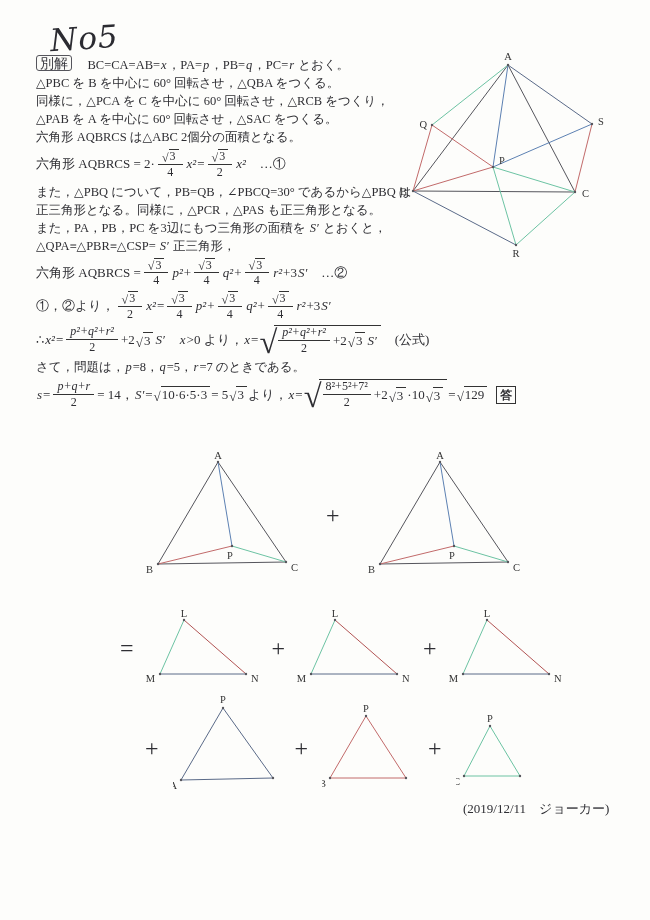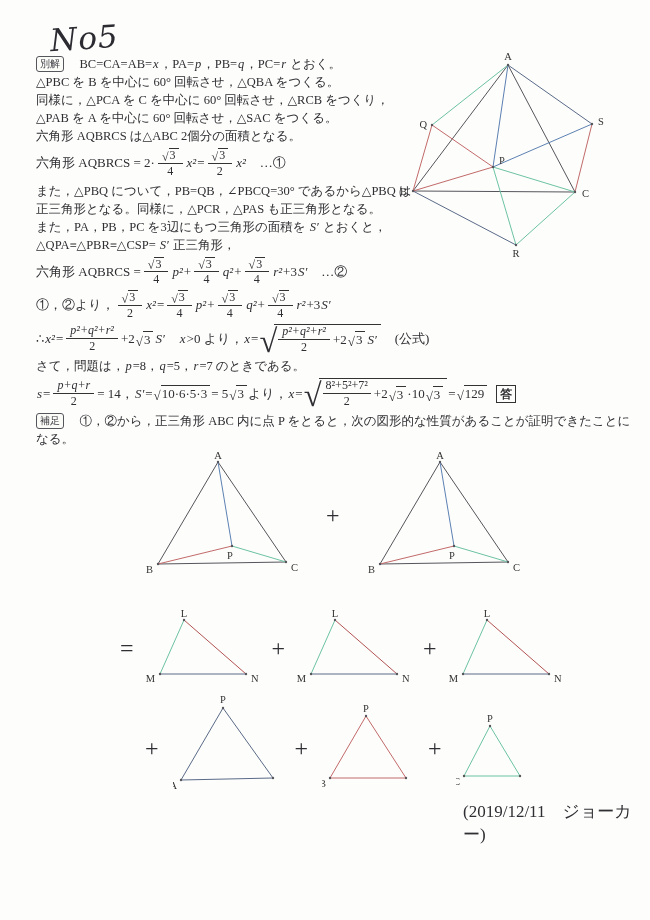--- a/index.html
+++ b/index.html
@@ -7,38 +7,38 @@
         font-family:"Liberation Serif","DejaVu Serif",serif;color:#2e2e33;overflow:hidden;}
   .no5{position:absolute;left:50px;top:20px;font-size:31px;font-style:italic;
        font-family:"DejaVu Serif",serif;transform:rotate(-4deg);color:#2b2b31;letter-spacing:1px;}
   .textblock{position:absolute;left:36px;top:55px;width:616px;}
   .suppblock{position:absolute;left:36px;top:412px;width:600px;}
   .tline{font-size:12.5px;line-height:18px;margin:0;}
   .mline{display:flex;align-items:center;font-size:13px;margin:3px 0;white-space:nowrap;}
   .mline>*{flex:0 0 auto;}
   .t{font-family:"Liberation Serif","DejaVu Serif",serif;}
   .vr{font-style:italic;padding:0 1px;font-family:"Liberation Serif","DejaVu Serif",serif;}
-  .badge{display:inline-block;border:1px solid #55555c;border-radius:3px;font-size:10px;
+  .badge{display:inline-block;border:1px solid #55555c;border-radius:3px;font-size:14px;
          line-height:14px;padding:0 3px;margin-right:3px;color:#3a3a40;background:#fbfbf8;
          vertical-align:1px;font-family:"Liberation Sans","DejaVu Sans",sans-serif;}
   .ansbox{display:inline-block;border:1.4px solid #333;padding:0 3px;font-weight:bold;
           font-size:12px;line-height:16px;margin-left:8px;}
   .frac{display:inline-flex;flex-direction:column;align-items:center;margin:0 3px;
         line-height:1.15;font-size:12px;}
   .frac .num{border-bottom:1px solid #333;padding:0 3px 0 3px;display:inline-flex;align-items:flex-end;}
   .frac .den{padding-top:1px;}
   .sqrt{display:inline-flex;align-items:flex-end;margin:0 1px;}
   .rsym{line-height:1;}
   .radc{border-top:1px solid #333;padding:0 3px 0 1px;display:inline-flex;align-items:center;}
   .sqrt.deep>.rsym{font-size:2.5em;line-height:0.82;margin-right:-3px;font-weight:200;}
   .fig{position:absolute;}
   .figrow{position:absolute;display:flex;}
   .op{font-size:24px;color:#2e2e33;font-family:"Liberation Serif",serif;}
   .figlbl{font:10.5px "Liberation Serif","DejaVu Serif",serif;fill:#333;}
-  .dateline{position:absolute;left:463px;top:800px;font-size:17px;color:#2e2e33;}
+  .dateline{position:absolute;left:463px;top:800px;font-size:13px;color:#2e2e33;}
 </style>
 </head>
 <body>
 
 <div class="page">
 
   <div class="no5">No5</div>
 
   <svg class="fig" style="left:398px;top:45px;" viewBox="0 0 252 218" width="252" height="218">
       <line x1="110" y1="20" x2="15" y2="146" stroke="#55555c" stroke-width="1"></line>
@@ -314,21 +314,20 @@
           <span class="rsym">√</span>
           <span class="radc">
             <span class="t">129</span>
           </span>
         </span>
         <span class="ansbox">答</span>
       </div>
     </div>
 
   <div class="suppblock" id="supplement-lines">
-      <div class="tline"><span class="badge">補足</span><span class="t">　①，②から，正三角形 ABC 内に点 P をとると，次の図形的な性質があることが証明できたことになる。</span></div>
     </div>
 
   <div class="figrow" style="left:142px;top:452px;align-items:center;gap:24px;">
     <svg viewBox="0 0 160 126" width="160" height="126">
         <line x1="76" y1="10" x2="16" y2="112" stroke="#55555c" stroke-width="1"></line>
         <line x1="16" y1="112" x2="144" y2="110" stroke="#55555c" stroke-width="1"></line>
         <line x1="144" y1="110" x2="76" y2="10" stroke="#55555c" stroke-width="1"></line>
         <line x1="90" y1="94" x2="76" y2="10" stroke="#5c80b2" stroke-width="1"></line>
         <line x1="90" y1="94" x2="16" y2="112" stroke="#c26a6a" stroke-width="1"></line>
         <line x1="90" y1="94" x2="144" y2="110" stroke="#6cc3a3" stroke-width="1"></line>

